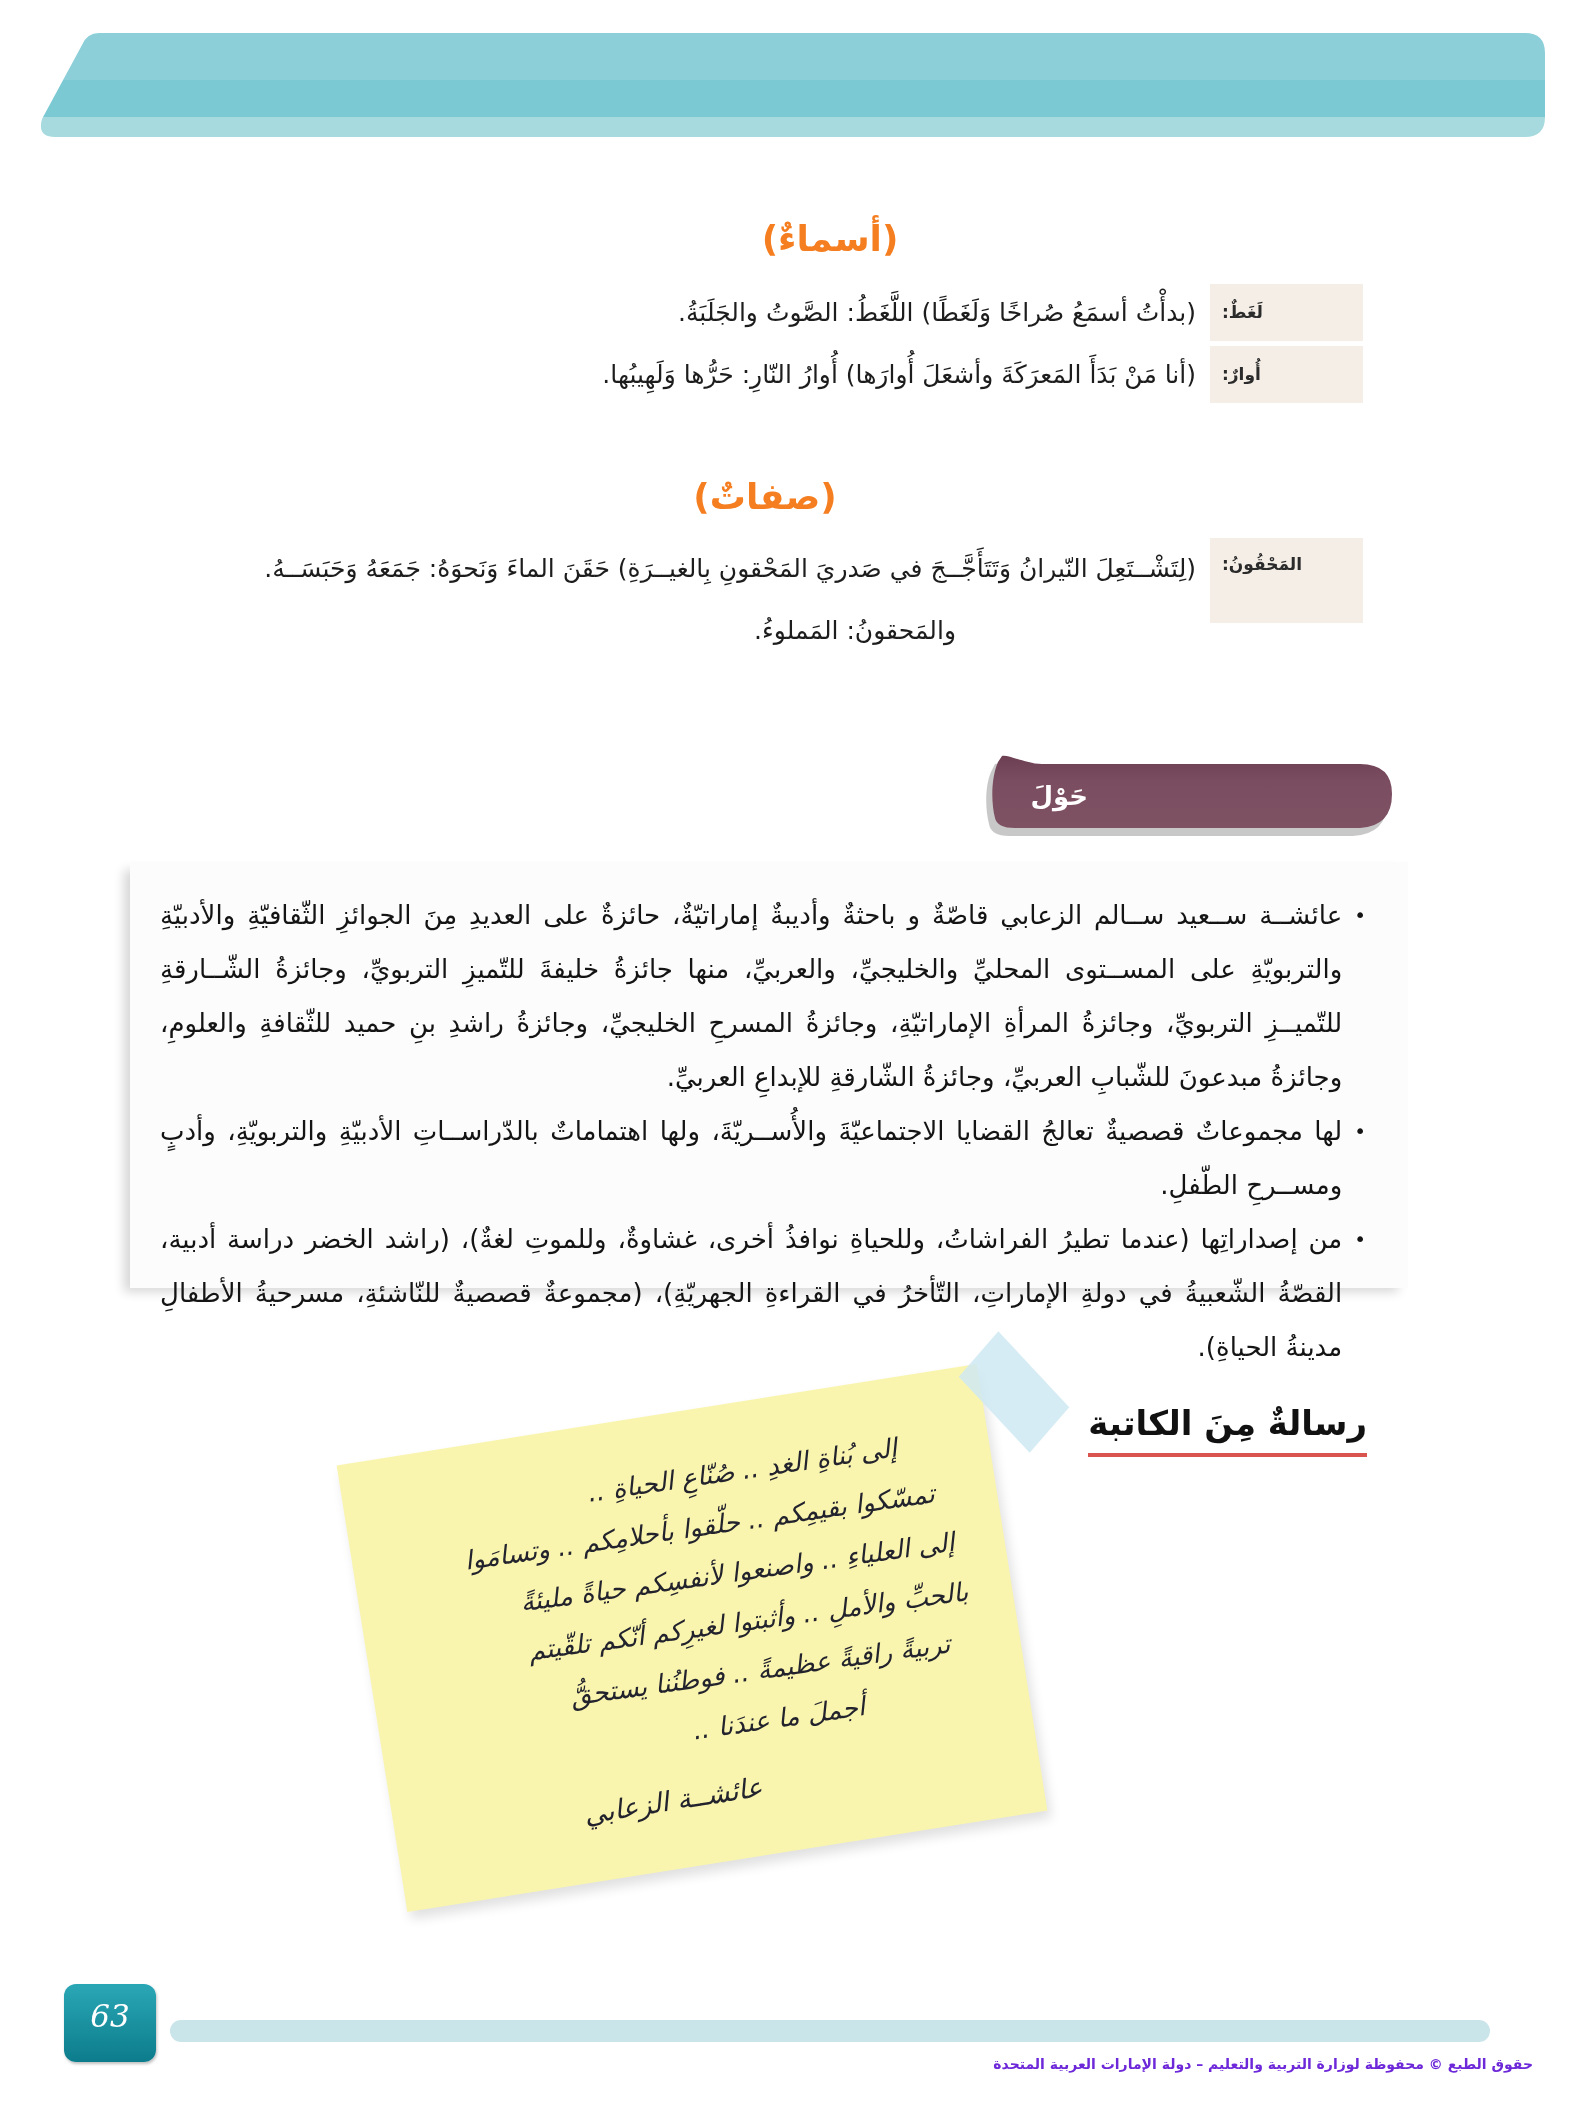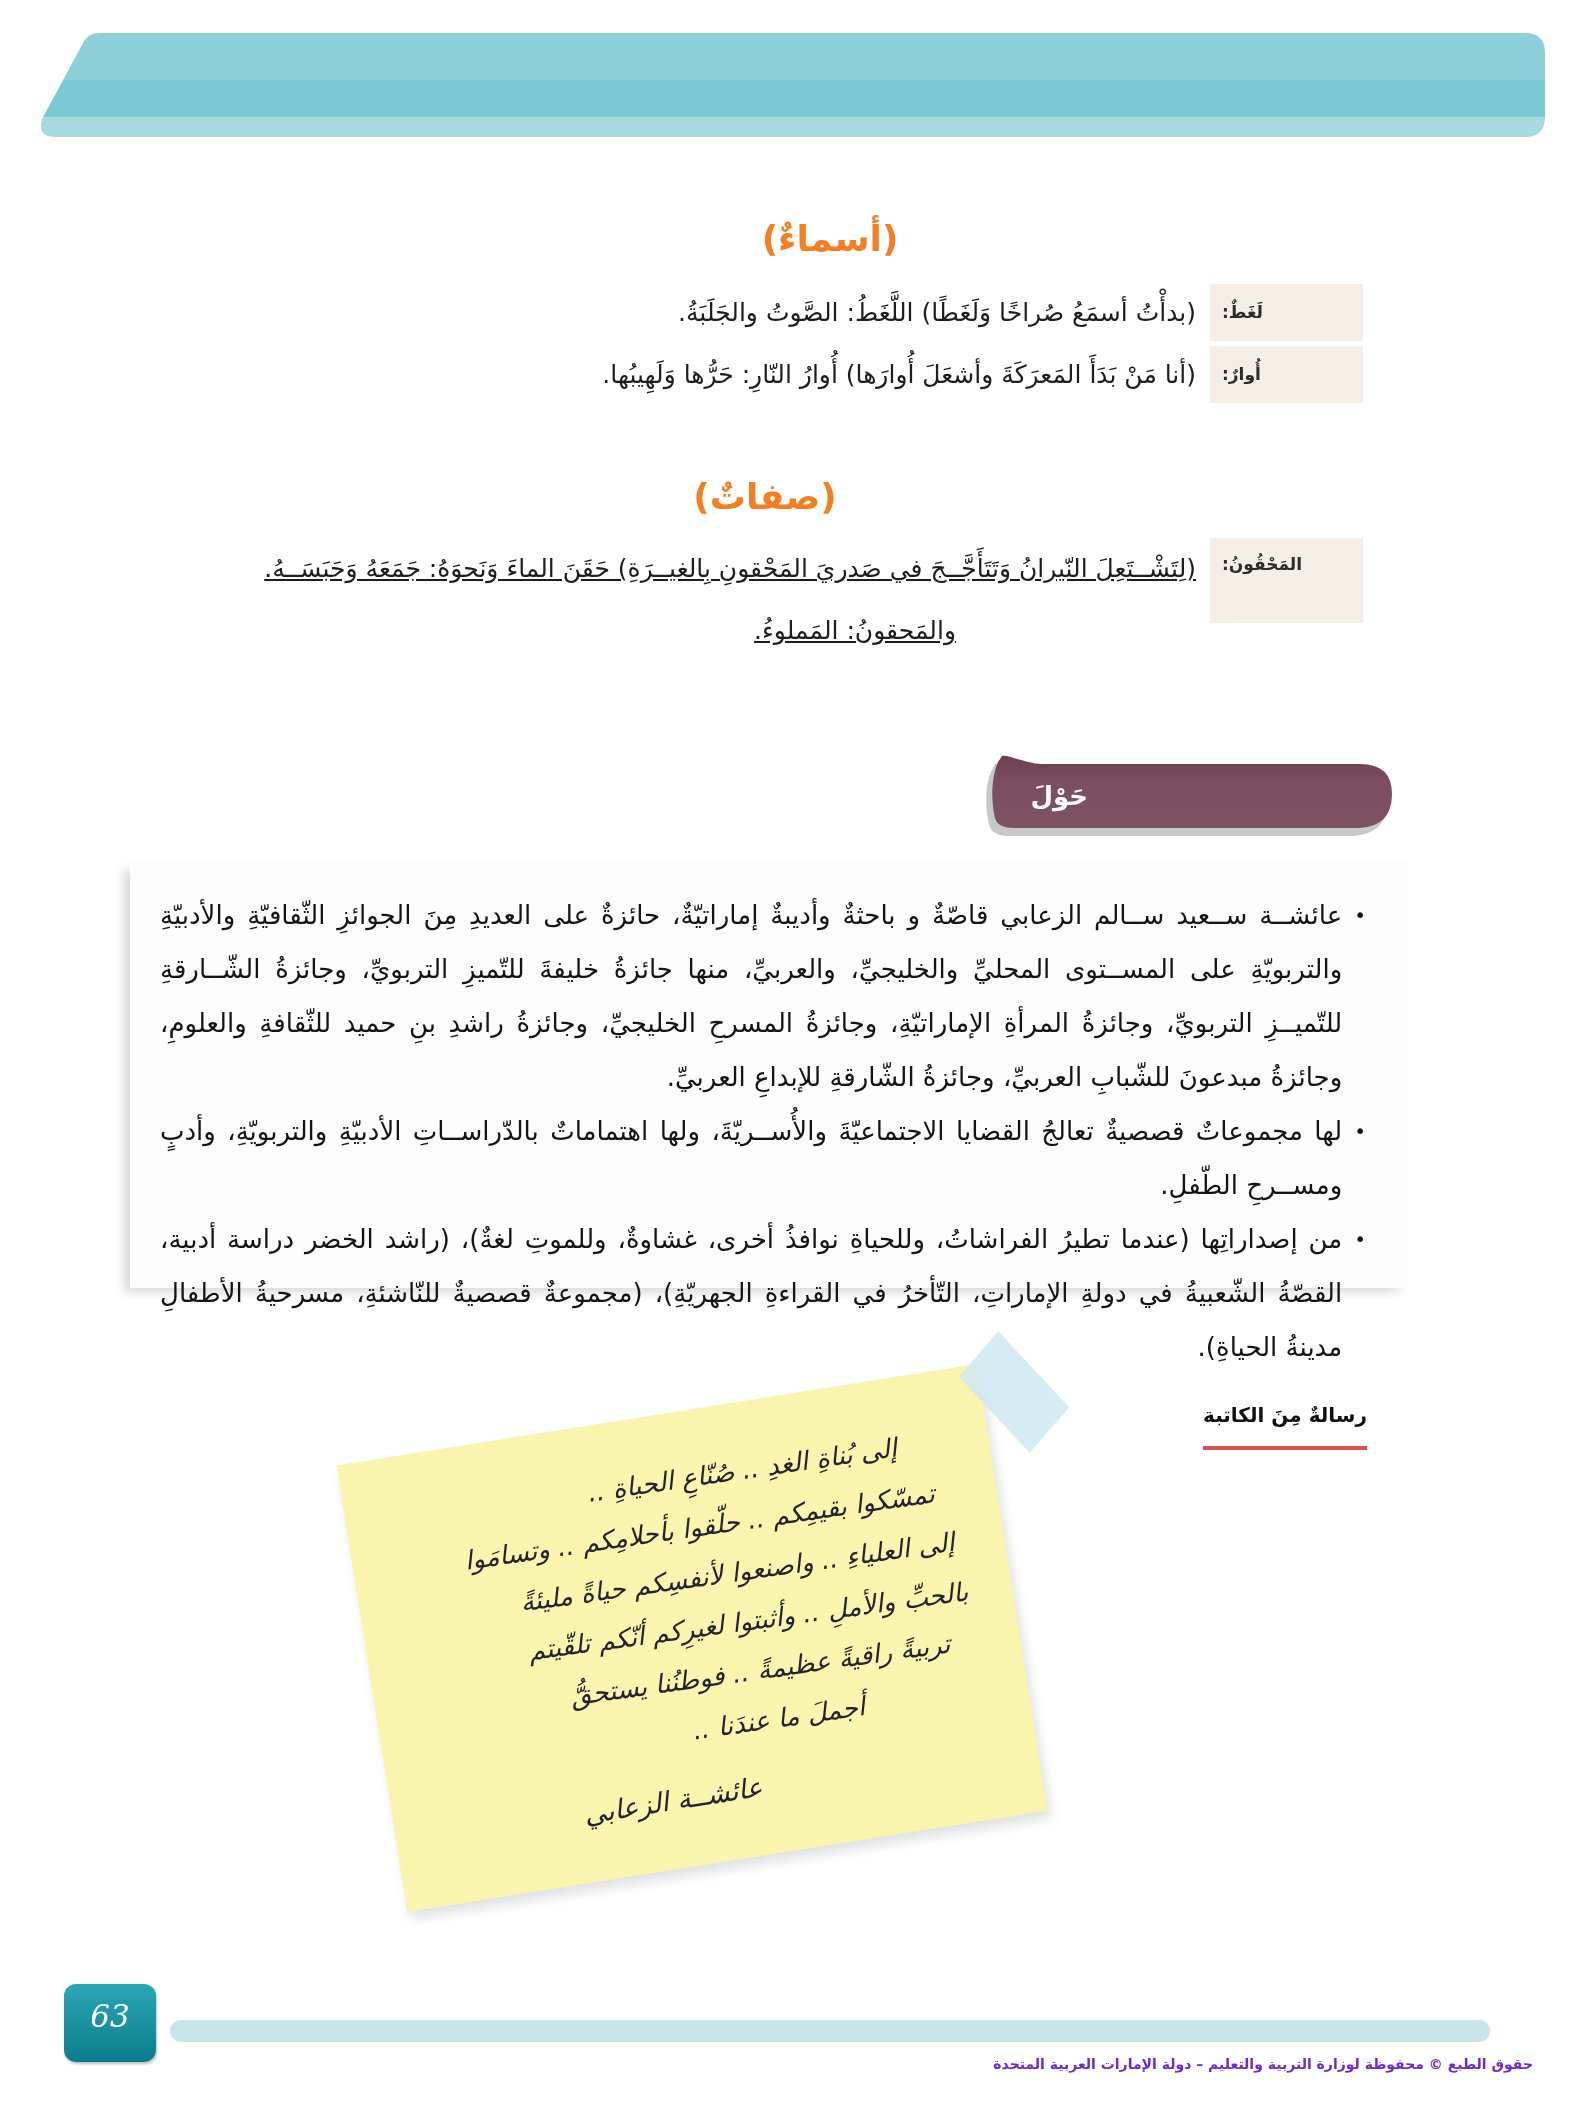--- a/index.html
+++ b/index.html
@@ -27,21 +27,21 @@
     font-size:17px; text-align:left; padding-left:12px;
   }
   .vocab-def {
     flex:1 1 auto; color:#1d1d1d; font-size:25px; text-align:right;
     white-space:nowrap; padding-right:14px;
   }
   .row-laghat  { top:284px; }  .row-laghat .vocab-label, .row-laghat .vocab-def { line-height:57px; height:57px; }
   .row-uwaar   { top:346px; }  .row-uwaar  .vocab-label, .row-uwaar  .vocab-def { line-height:57px; height:57px; }
   .row-mahqoon { top:538px; }
   .row-mahqoon .vocab-label { height:85px; line-height:1; padding-top:18px; }
-  .row-mahqoon .vocab-def   { height:119px; line-height:62px; white-space:normal;text-decoration:underline; }
+  .row-mahqoon .vocab-def   { height:119px; line-height:62px; white-space:normal; }
   .def-line2 { display:block; margin-right:240px; }
 
   
   .about-banner { position:absolute; left:978px; top:752px; width:425px; height:84px; }
   .about-banner-title {
     position:absolute; left:978px; top:766px; width:420px; height:62px;
     color:#ffffff; font-weight:bold; font-size:26px; line-height:60px;
     text-align:right; padding-left:0; padding-right:0; direction:rtl;
     padding-left:0; padding-right:0;
   }
@@ -56,21 +56,21 @@
   .about-bullet { display:flex; direction:rtl; gap:12px; color:#141414; }
   .about-bullet .bullet-mark { flex:0 0 auto; font-size:20px; line-height:54px; }
   .about-bullet .bullet-text {
     flex:1 1 auto; font-size:26px; line-height:54px; text-align:justify;
     text-justify:inter-word;
   }
 
   
   .message-heading {
     position:absolute; right:205px; top:1403px; color:#111111; font-weight:bold;
-    font-size:20px; border-bottom:4px solid #d9534f; padding-bottom:19px;
+    font-size:34px; border-bottom:4px solid #d9534f; padding-bottom:10px;
     direction:rtl;
   }
 
   
   .sticky-note {
     position:absolute; left:368px; top:1412px; width:648px; height:452px;
     background:#faf5ae; transform:rotate(-9deg);
     box-shadow:3px 8px 12px rgba(0,0,0,0.12);
     padding:42px 44px 0 40px; direction:rtl;
   }

